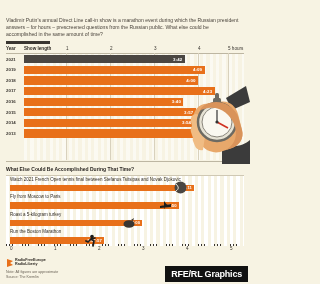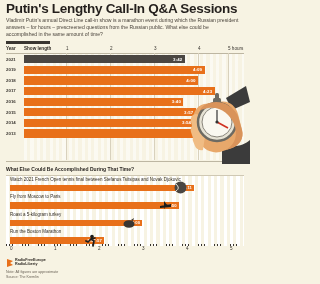--- a/index.html
+++ b/index.html
@@ -96,21 +96,20 @@
   .rfebox{
     position:absolute;right:2px;bottom:2px;background:#111;color:#fff;
     font-size:9px;font-weight:bold;padding:3px 6px;letter-spacing:-0.2px;
   }
 </style>
 </head>
 <body>
 
 <div class="wrap">
 
-  <div class="title">Putin's Lengthy Call-In Q&amp;A Sessions</div>
   <div class="subtitle">Vladimir Putin's annual Direct Line call-in show is a marathon event during which the Russian president answers – for hours – prescreened questions from the Russian public. What else could be accomplished in the same amount of time?</div>
   <div class="rule"></div>
 
   <div class="chart">
     <div class="stripes"></div>
     <div class="chart-head">
       <span class="hdr-year">Year</span>
       <span class="hdr-len">Show length</span>
       <span class="axis-top" style="left:60px">1</span>
       <span class="axis-top" style="left:104px">2</span>
@@ -252,14 +251,15 @@
 
   <svg class="logo" viewBox="0 0 100 12">
     <path d="M1 1 L7 3 L4 5 L7 7 L1 9 Z" fill="#e8701a"></path>
   </svg>
   <div class="logo">
     <span class="lt1">RadioFreeEurope</span>
     <span class="lt2">RadioLiberty</span>
   </div>
   <div class="note">Note: All figures are approximate</div>
   <div class="source">Source: The Kremlin</div>
+  <div class="rfebox">RFE/RL Graphics</div>
 
 </div>
 
 </body></html>

